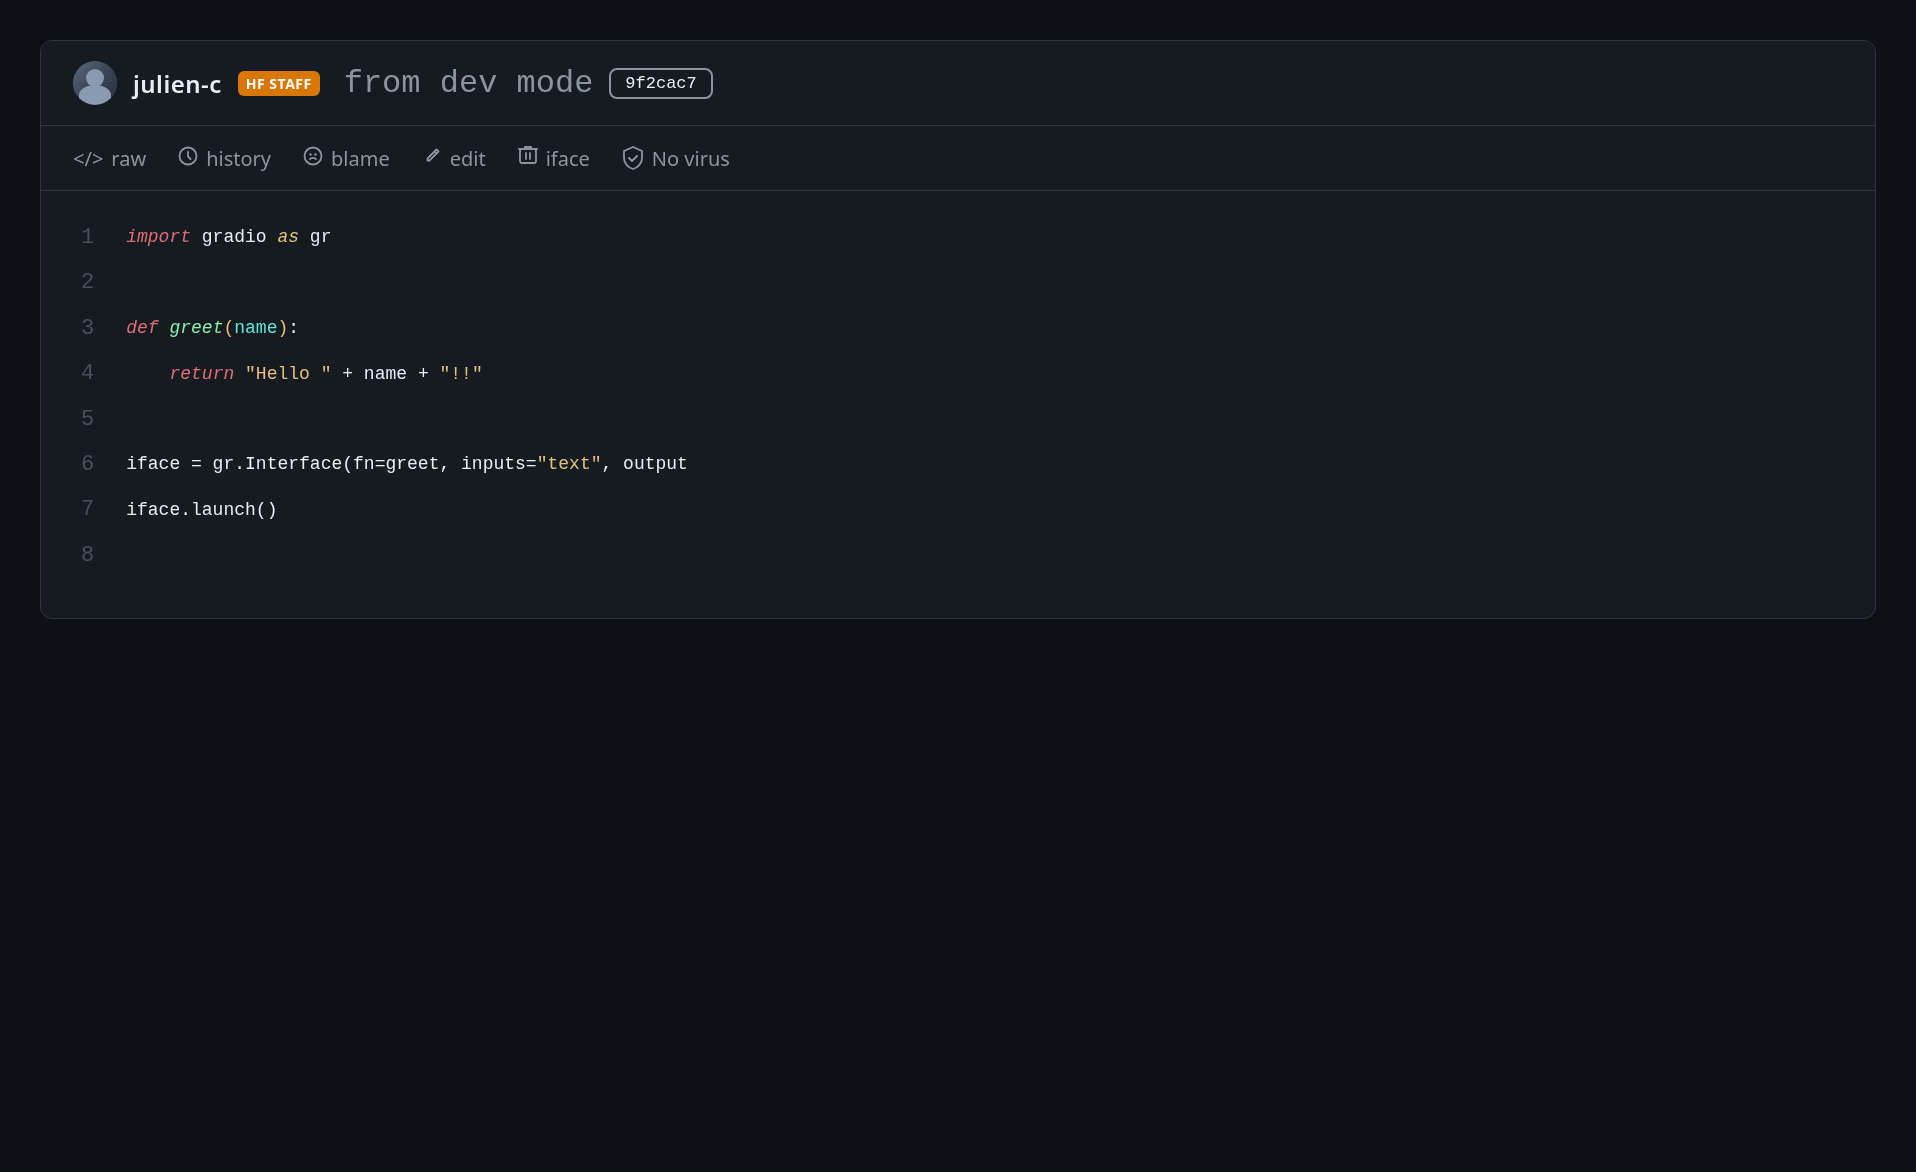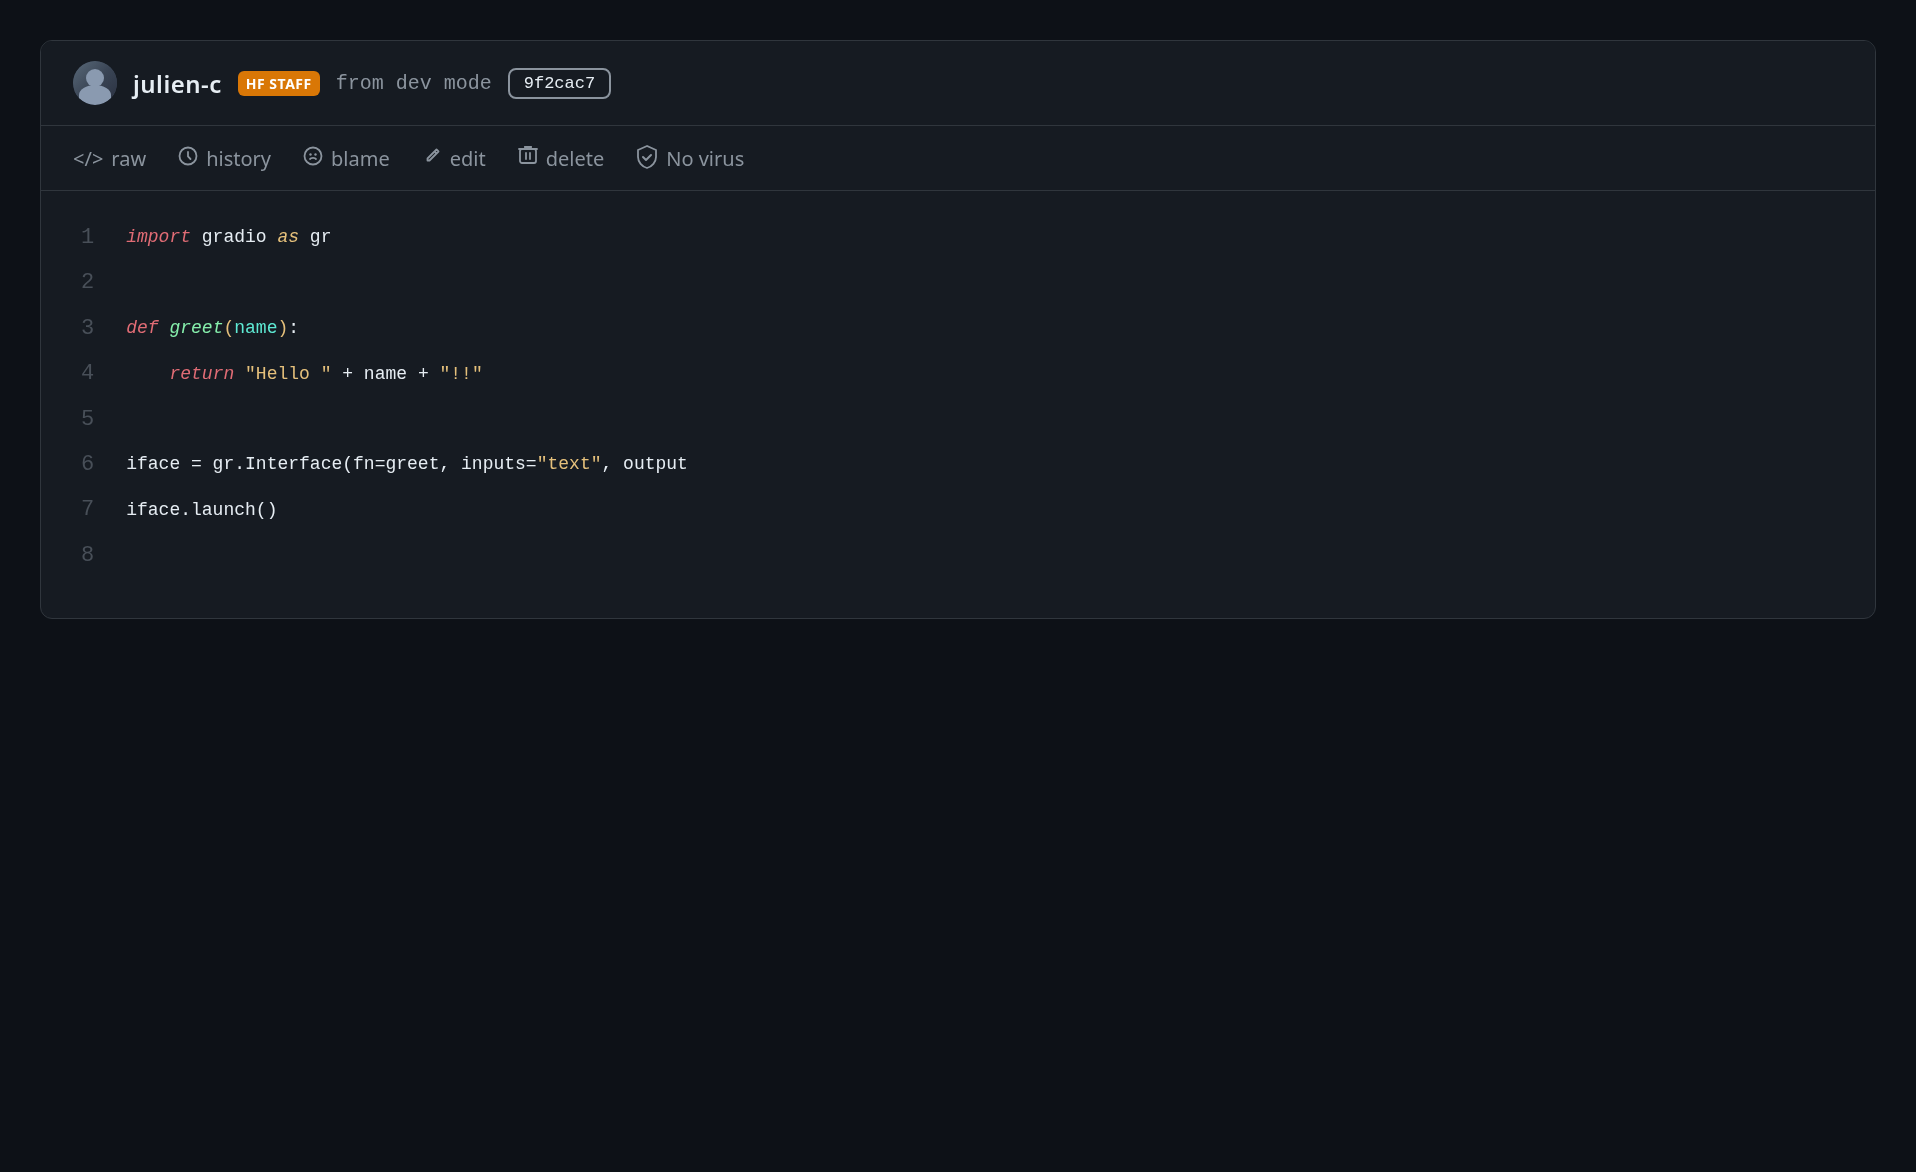--- a/index.html
+++ b/index.html
@@ -91,22 +91,23 @@
       color: #fff;
       font-size: 14px;
       font-weight: 700;
       padding: 3px 8px;
       border-radius: 6px;
       letter-spacing: 0.5px;
     }
 
     .from-dev-mode {
       color: #8b949e;
-      font-size: 20px;
+      font-size: 32px;
       font-family: 'Courier New', monospace;
+      margin-left: 8px;
     }
 
     .commit-hash {
       background: transparent;
       border: 2px solid #8b949e;
       border-radius: 8px;
       color: #e6edf3;
       font-size: 17px;
       font-family: 'Courier New', monospace;
       padding: 4px 14px;
@@ -132,20 +133,21 @@
       transition: color 0.2s;
     }
 
     .toolbar-icon {
       font-size: 20px;
       color: #8b949e;
     }
 
     .no-virus-item {
       display: flex;
+      align-items: center;
       gap: 8px;
       color: #8b949e;
       font-size: 20px;
     }
 
     .shield-icon {
       width: 22px;
       height: 24px;
       position: relative;
       display: inline-flex;
@@ -254,21 +256,21 @@
 
     <div class="toolbar-item">
       <span class="toolbar-icon">
         <svg width="20" height="22" viewBox="0 0 20 22" fill="none" xmlns="http://www.w3.org/2000/svg">
           <rect x="2" y="5" width="16" height="14" rx="2" stroke="#8b949e" stroke-width="1.8"></rect>
           <path d="M1 5h18" stroke="#8b949e" stroke-width="1.8" stroke-linecap="round"></path>
           <path d="M7 5V3h6v2" stroke="#8b949e" stroke-width="1.8" stroke-linecap="round"></path>
           <path d="M8 9v6M12 9v6" stroke="#8b949e" stroke-width="1.8" stroke-linecap="round"></path>
         </svg>
       </span>
-      <span>delete</span>
+      <span>iface</span>
     </div>
 
     <div class="no-virus-item">
       <span class="shield-icon">
         <svg width="22" height="26" viewBox="0 0 22 26" fill="none" xmlns="http://www.w3.org/2000/svg">
           <path d="M11 2L2 6v7c0 5 3.9 9.7 9 11 5.1-1.3 9-6 9-11V6L11 2z" stroke="#8b949e" stroke-width="1.8" fill="none"></path>
           <path d="M7 13l3 3 5-5" stroke="#8b949e" stroke-width="2" stroke-linecap="round" stroke-linejoin="round"></path>
         </svg>
       </span>
       <span>No virus</span>

